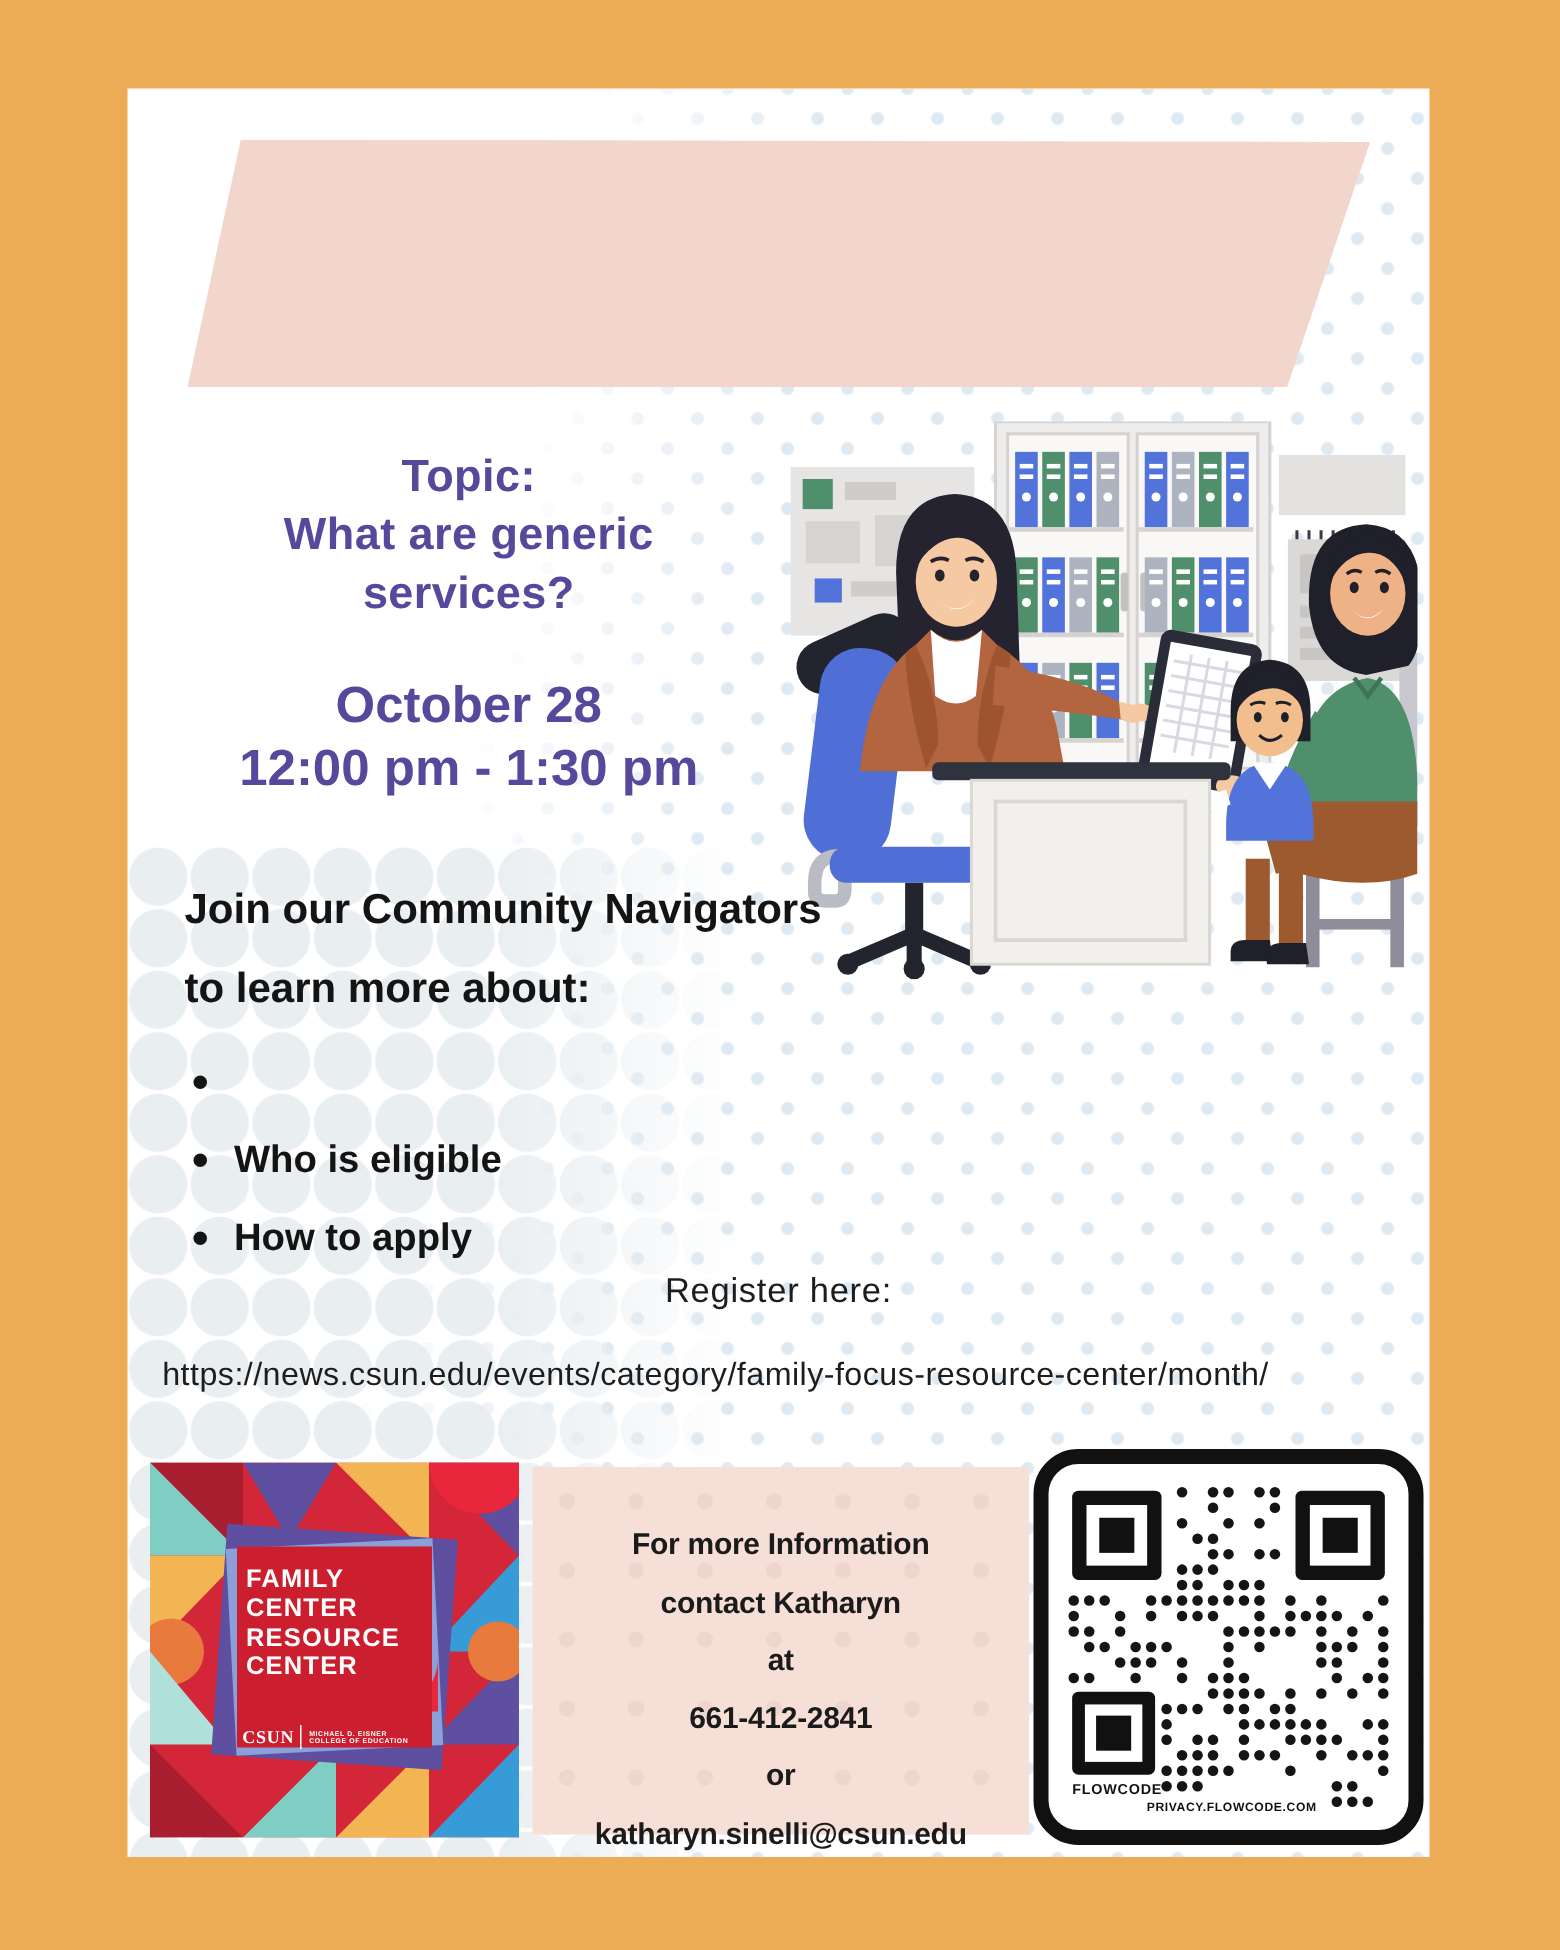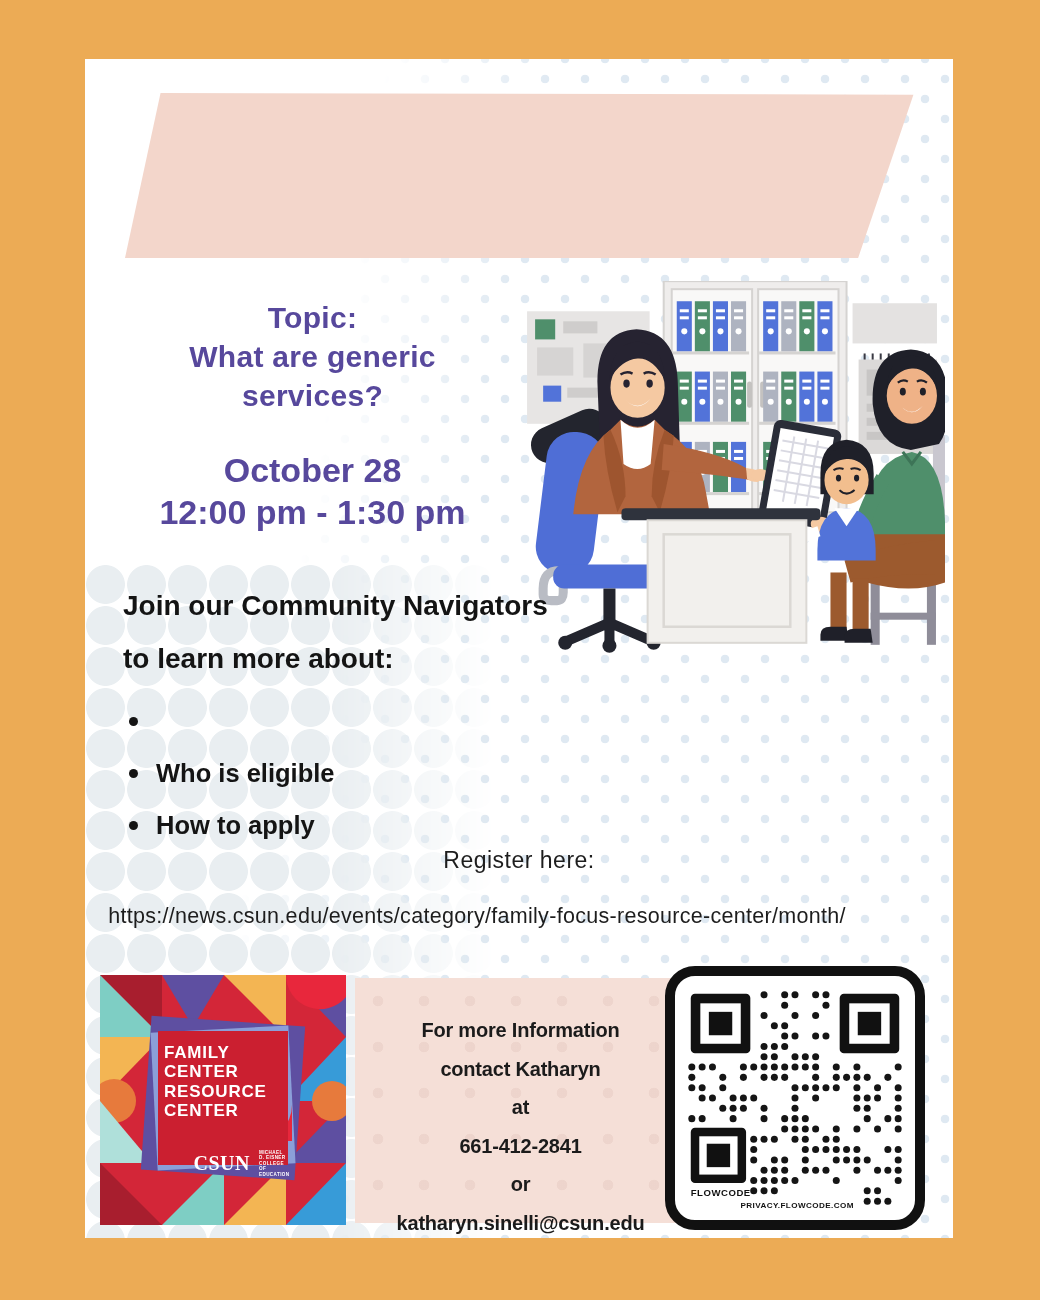--- a/index.html
+++ b/index.html
@@ -79,34 +79,34 @@
   .logo-box{position:absolute;left:15px;top:916px;width:246px;height:250px;z-index:2;}
   .logo-box svg{width:100%;height:100%;display:block;}
   .logo-text{
     position:absolute;left:26%;top:27%;width:50%;color:#fff;
     font-weight:800;font-size:17px;line-height:19.5px;letter-spacing:.8px;
   }
   .logo-csun-row{
     position:absolute;left:25%;top:70%;width:52%;display:flex;align-items:center;
     color:#fff;
   }
-  .logo-csun{font-family:"Liberation Serif",serif;font-weight:700;font-size:20px;letter-spacing:.5px;margin-left:32px;}
+  .logo-csun{font-family:"Liberation Serif",serif;font-weight:700;font-size:12px;letter-spacing:.5px;}
   .logo-csun-bar{width:1px;height:16px;background:#fff;margin:0 5px 0 4px;}
   .logo-college{font-size:4.6px;font-weight:700;line-height:5.4px;letter-spacing:.4px;}
   .contact-box{
     position:absolute;left:270px;top:919px;width:331px;height:245px;z-index:2;
     background:var(--contact-pink,#F5DFD7);
     background-image:radial-gradient(circle,rgba(170,120,110,.10) 5px,transparent 5.6px);
     background-size:46px 46px;
     text-align:center;color:#1b1b1b;
     font-size:20px;font-weight:700;line-height:38.5px;padding-top:33px;
     letter-spacing:-0.2px;
   }
   .qr-box{
-    position:absolute;left:580px;top:907px;width:260px;height:264px;z-index:2;
+    position:absolute;left:604px;top:907px;width:260px;height:264px;z-index:2;
     background:#fff;border:10px solid #111;border-radius:30px;padding:3px;
   }
   .qr-box svg{width:100%;height:100%;display:block;}
   .qr-label{font-size:9px;font-weight:800;letter-spacing:.5px;fill:#111;
     font-family:"Liberation Sans",sans-serif;}
   .qr-privacy{font-size:7.6px;font-weight:800;letter-spacing:.4px;fill:#111;
     font-family:"Liberation Sans",sans-serif;}
 </style>
 </head>
 <body>

